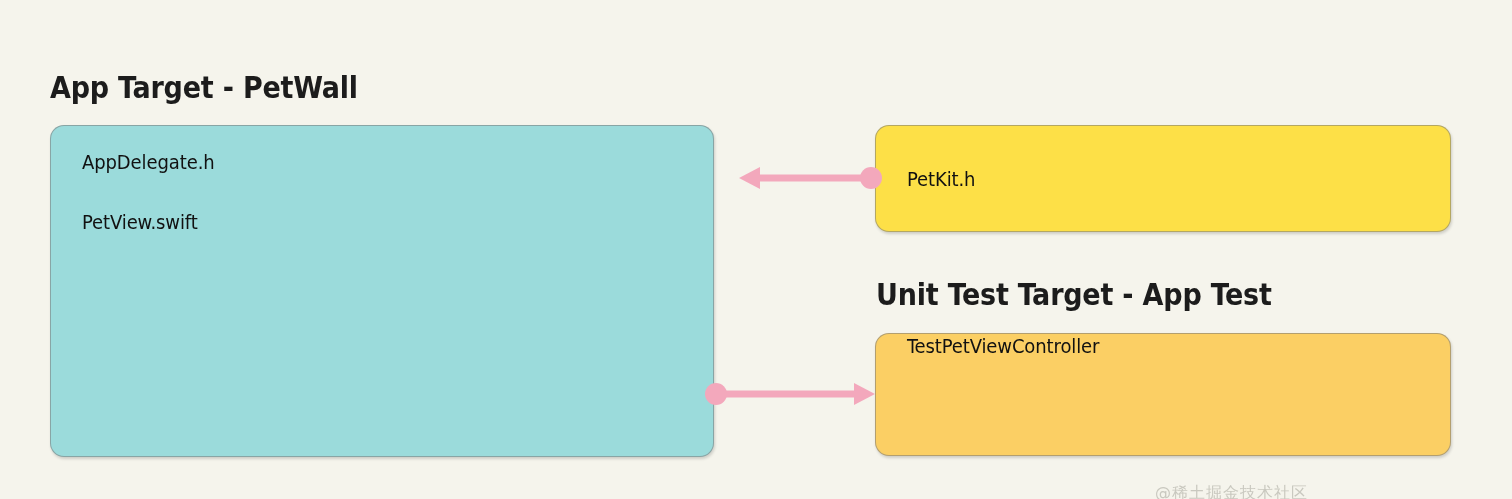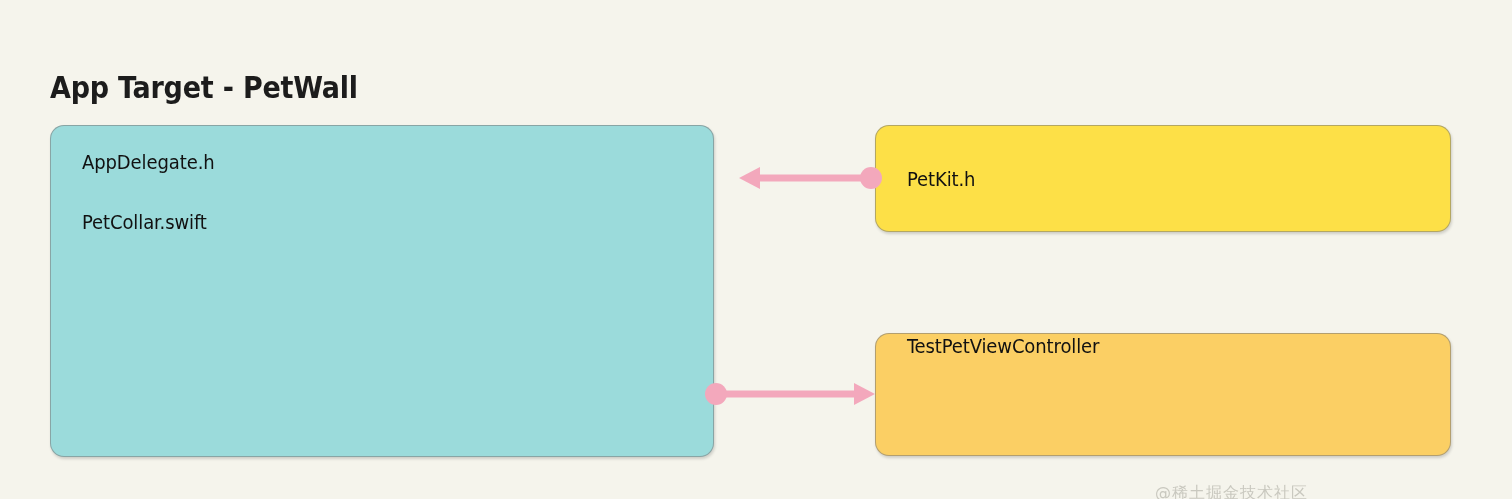--- a/index.html
+++ b/index.html
@@ -102,28 +102,29 @@
 </style>
 </head>
 <body>
 
 <div id="canvas">
 
   <div class="col-title" id="title-app">App Target - PetWall</div>
 
   <div class="box" id="box-app">
     <span class="file-label">AppDelegate.h</span>
-    <span class="file-label">PetCollar.swift</span>
+    <span class="file-label">PetView.swift</span>
   </div>
 
 
   <div class="box" id="box-fw">
     <span class="file-label">PetKit.h</span>
   </div>
 
+  <div class="col-title" id="title-unit">Unit Test Target - App Test</div>
 
   <div class="box" id="box-unit">
     <span class="file-label">TestPetViewController</span>
   </div>
 
   <svg class="arrow-svg" id="arrow-fw-to-app" width="145" height="36" viewBox="0 0 145 36">
     <line x1="132" y1="18" x2="22" y2="18" stroke="#f3a8bc" stroke-width="7" stroke-linecap="butt"></line>
     <polygon points="4,18 25,7 25,29" fill="#f3a8bc"></polygon>
     <circle cx="136" cy="18" r="11" fill="#f3a8bc"></circle>
   </svg>

